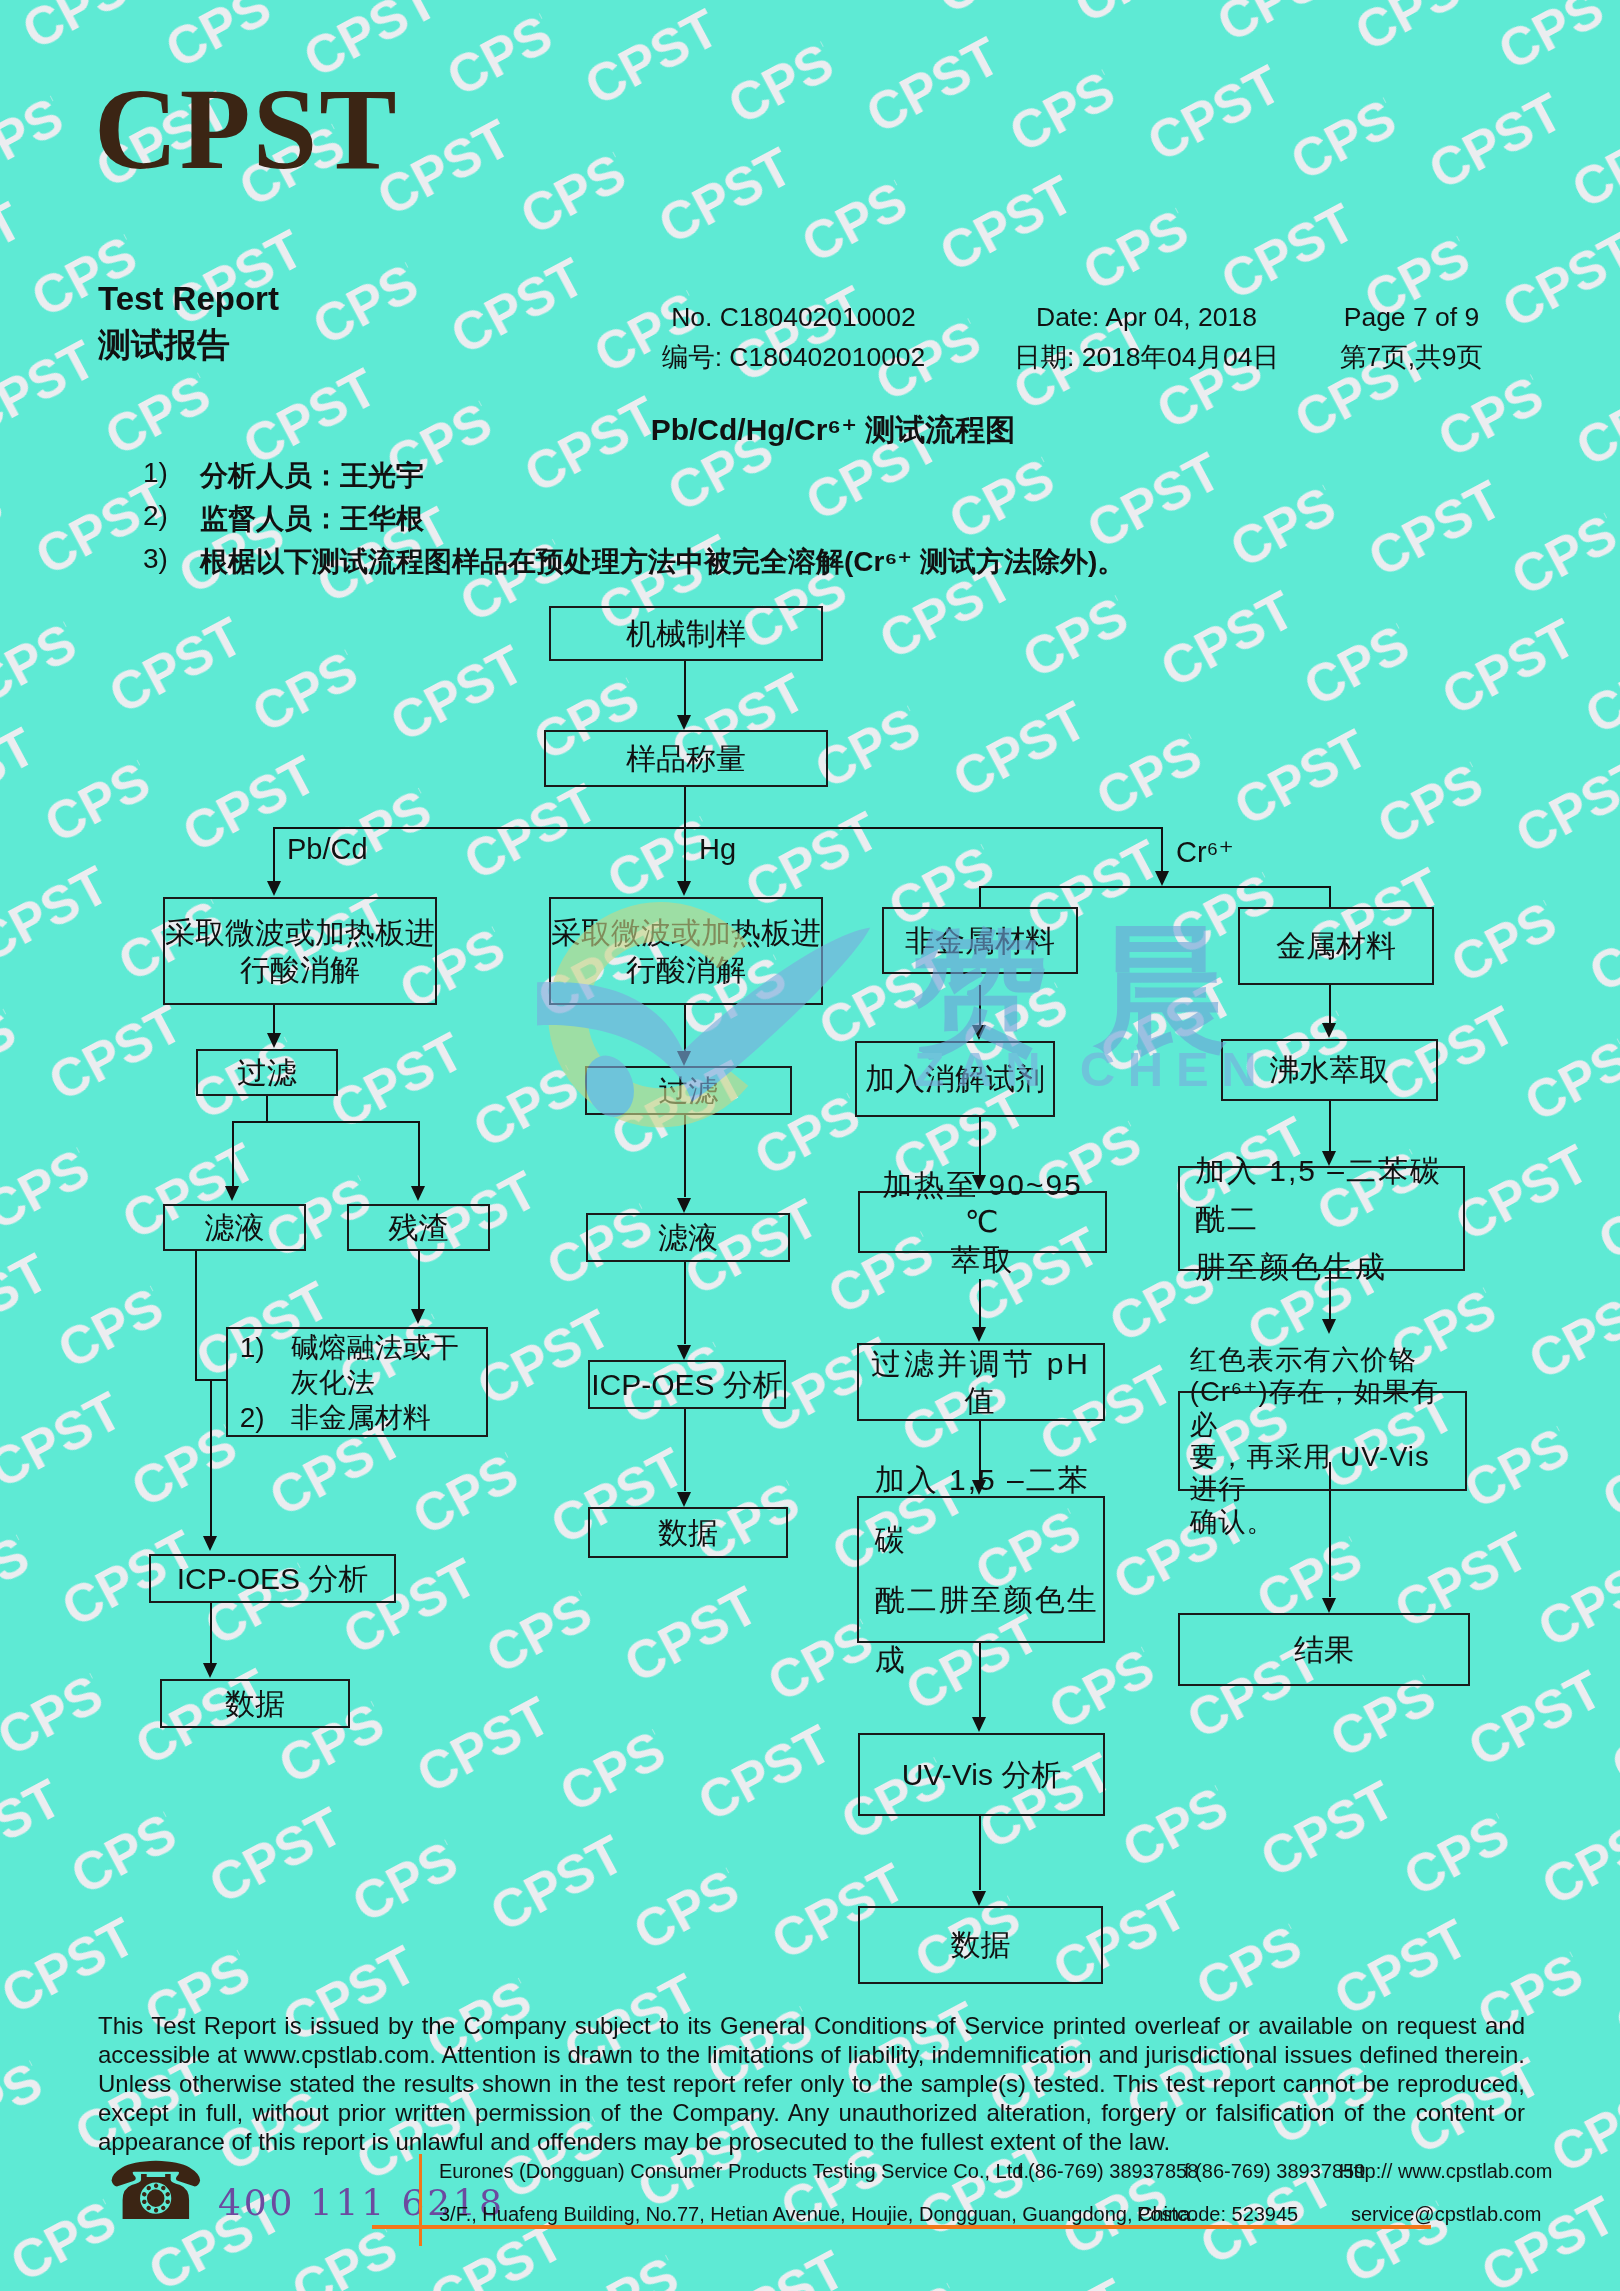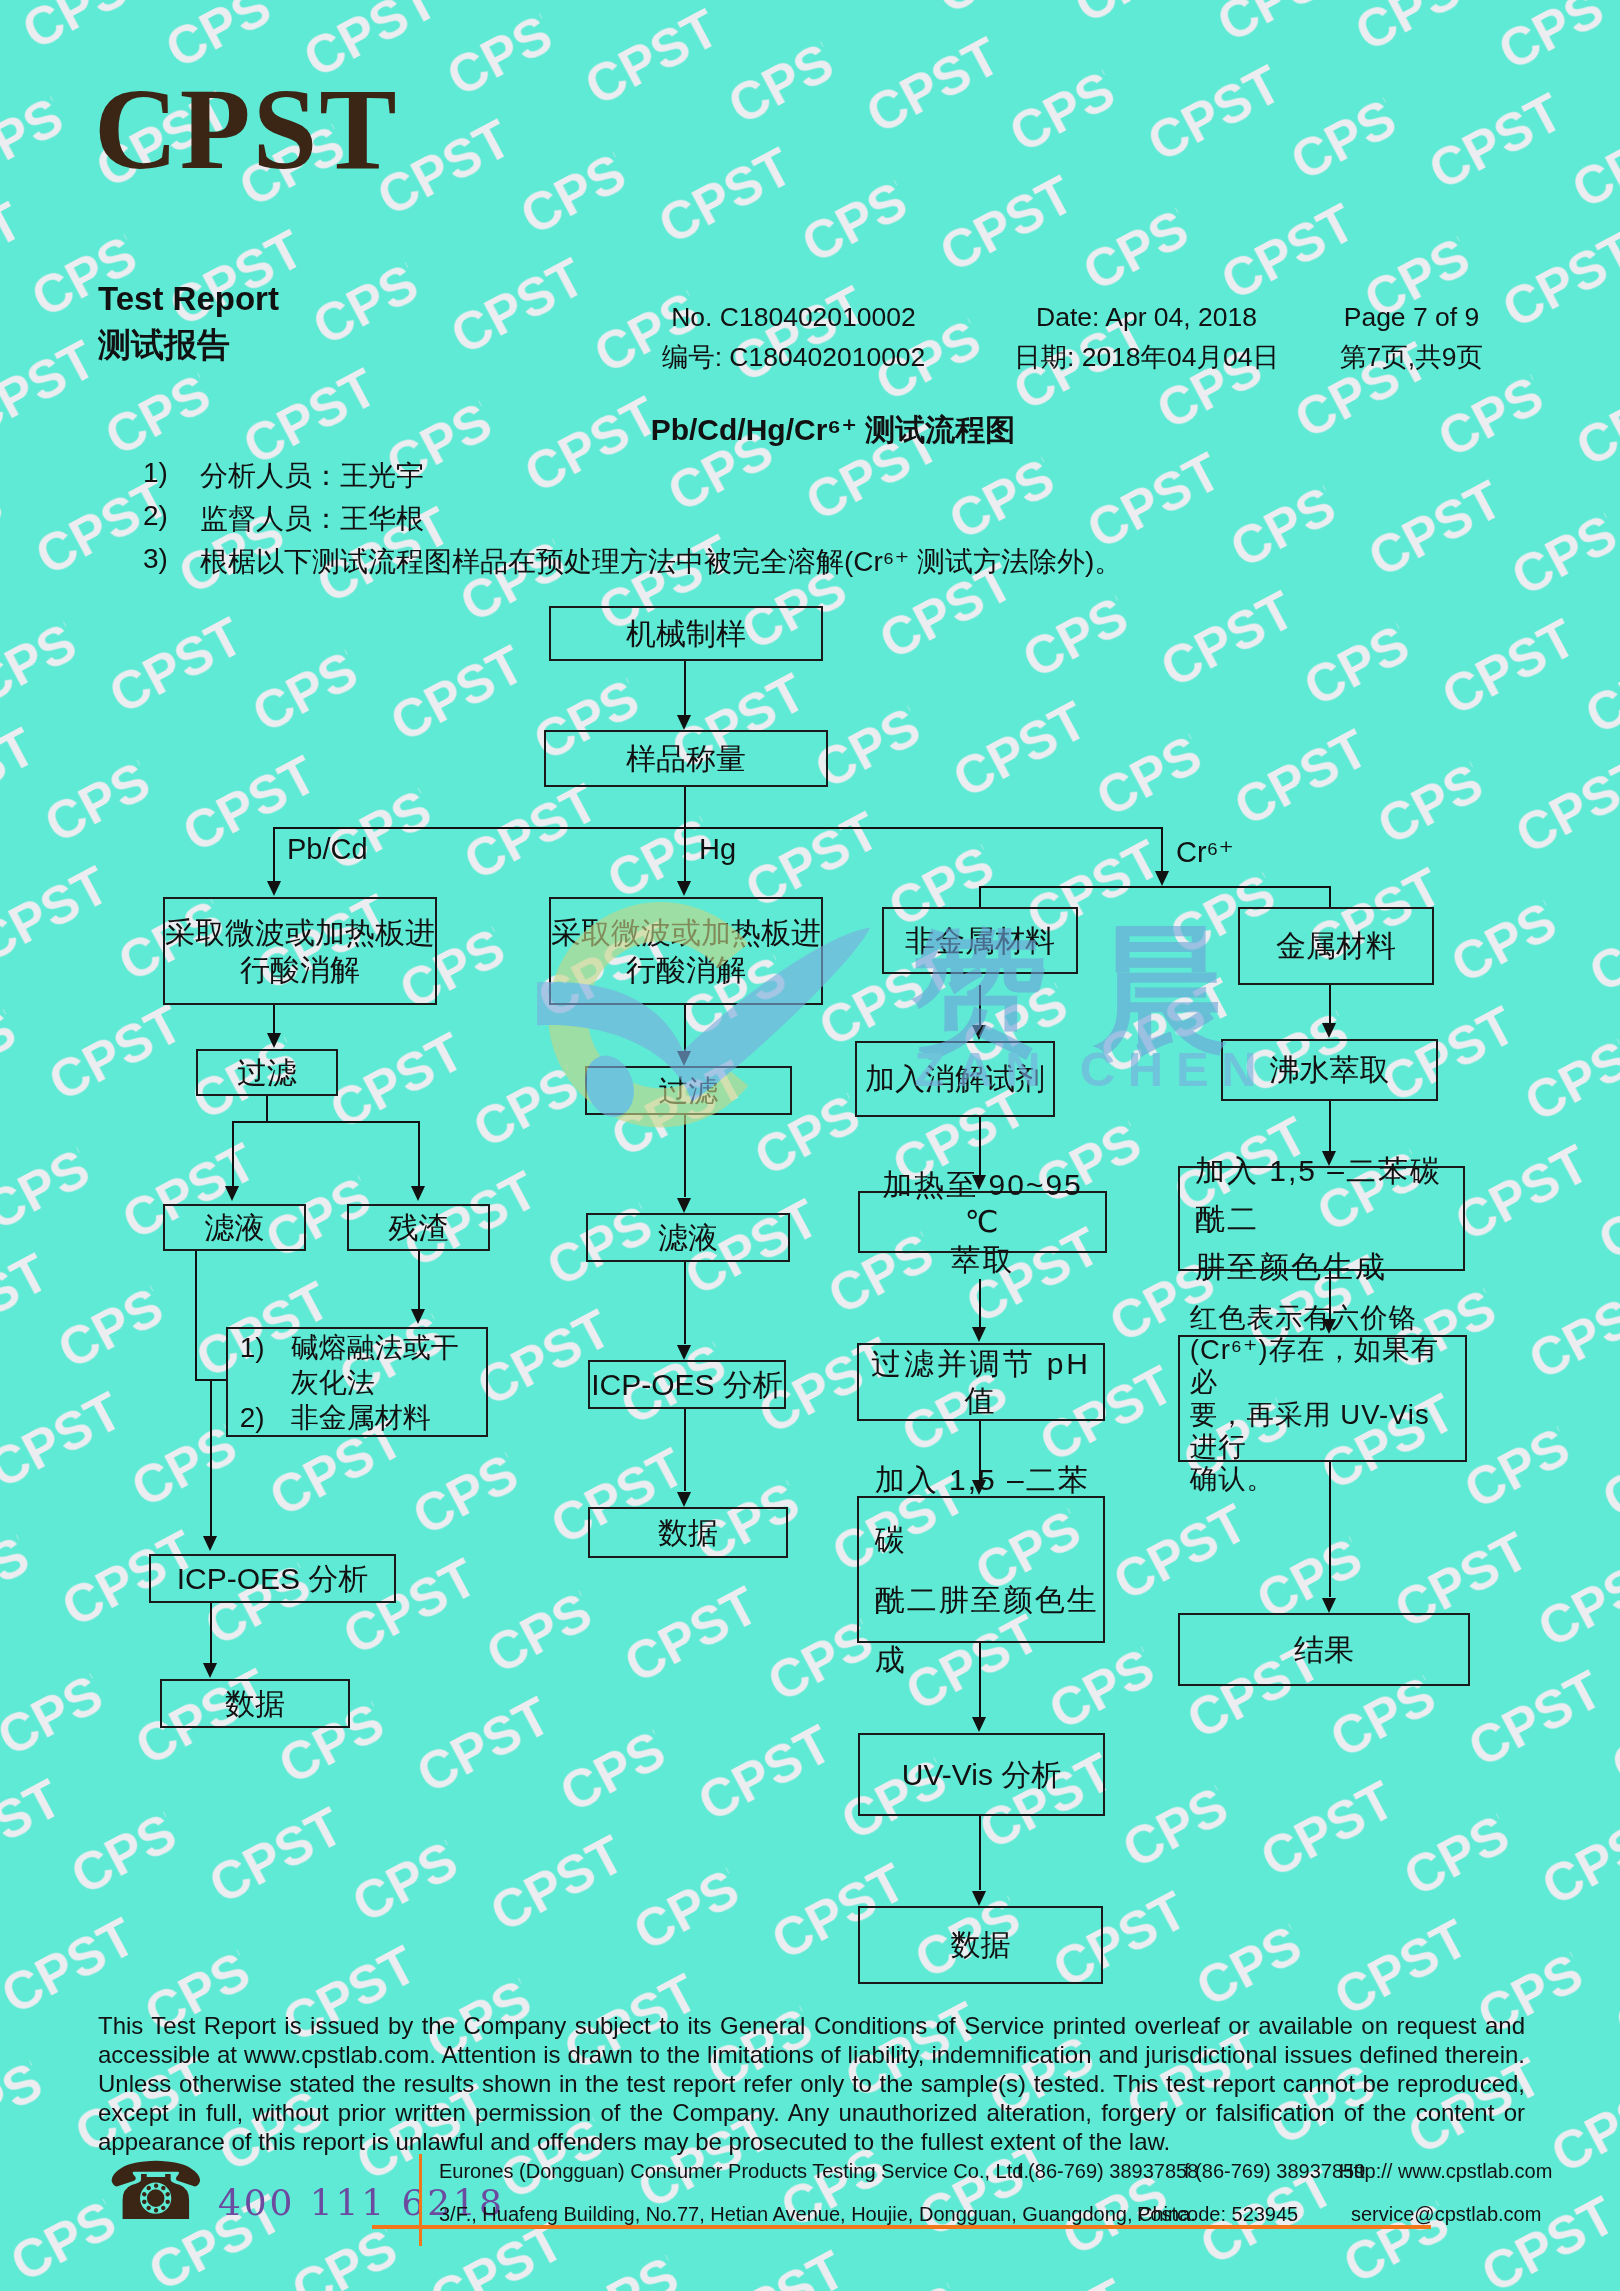--- a/index.html
+++ b/index.html
@@ -14,21 +14,21 @@
   
   .brand{position:absolute;left:94px;top:71px;font-family:"Liberation Serif","DejaVu Serif",serif;
          font-weight:bold;font-size:116px;line-height:1;color:var(--brand-brown,#3b2514);letter-spacing:2px;z-index:2;}
   .rpt-en{position:absolute;left:98px;top:280px;font-size:33px;font-weight:bold;z-index:2;}
   .rpt-zh{position:absolute;left:98px;top:323px;font-size:33px;font-weight:bold;z-index:2;}
   .hinfo{position:absolute;font-size:26.5px;text-align:center;z-index:2;white-space:nowrap;}
   
   .sec-title{position:absolute;left:441px;top:410px;width:784px;text-align:center;
              font-size:30px;font-weight:bold;z-index:2;}
   .note-num{position:absolute;left:143px;width:47px;font-size:28px;z-index:2;}
-  .note-text{position:absolute;left:200px;width:1392px;font-size:28px;z-index:2;white-space:pre-line;}
+  .note-text{position:absolute;left:200px;width:1392px;font-size:28px;z-index:2;white-space:pre-line;font-weight:bold;}
   
   .fbox{position:absolute;border:2px solid #1a1a1a;background:transparent;display:flex;
         align-items:center;justify-content:center;text-align:center;font-size:30px;z-index:2;box-sizing:border-box;}
   .fbox .txt{white-space:pre-line;line-height:1.25;}
   .fbox.left-al{justify-content:flex-start;text-align:left;}
   .vl{position:absolute;width:2px;background:#111;z-index:1;}
   .hl{position:absolute;height:2px;background:#111;z-index:1;}
   .ar{position:absolute;width:0;height:0;border-left:7.8px solid transparent;
       border-right:7.8px solid transparent;border-top:15.7px solid #111;z-index:1;}
   .blabel{position:absolute;font-size:29px;z-index:2;white-space:nowrap;}
@@ -172,21 +172,21 @@
   <div class="fbox" style="left:1238px;top:907px;width:196px;height:78px;">
       <span class="txt">金属材料</span>
     </div>
   <div class="fbox" style="left:1221px;top:1039px;width:217px;height:62px;">
       <span class="txt">沸水萃取</span>
     </div>
   <div class="fbox left-al" style="left:1178px;top:1166px;width:287px;height:105px;padding-left:15px;letter-spacing:2px;">
       <span class="txt" style="line-height:1.6;">加入 1,5 –二苯碳酰二
 肼至颜色生成</span>
     </div>
-  <div class="fbox left-al" style="left:1178px;top:1335px;width:289px;height:127px;padding:5.9px 9.8px;font-size:27.4px;letter-spacing:1px;justify-content:center;">
+  <div class="fbox left-al" style="left:1178px;top:1391px;width:289px;height:100px;padding:5.9px 9.8px;font-size:27.4px;letter-spacing:1px;justify-content:center;">
       <span class="txt" style="line-height:1.18;">红色表示有六价铬
 (Cr⁶⁺)存在，如果有必
 要，再采用 UV-Vis 进行
 确认。</span>
     </div>
   <div class="fbox" style="left:1178px;top:1613px;width:292px;height:73px;">
       <span class="txt">结果</span>
     </div>
 
   <div class="vl" style="left:684px;top:661px;height:54px;"></div>

